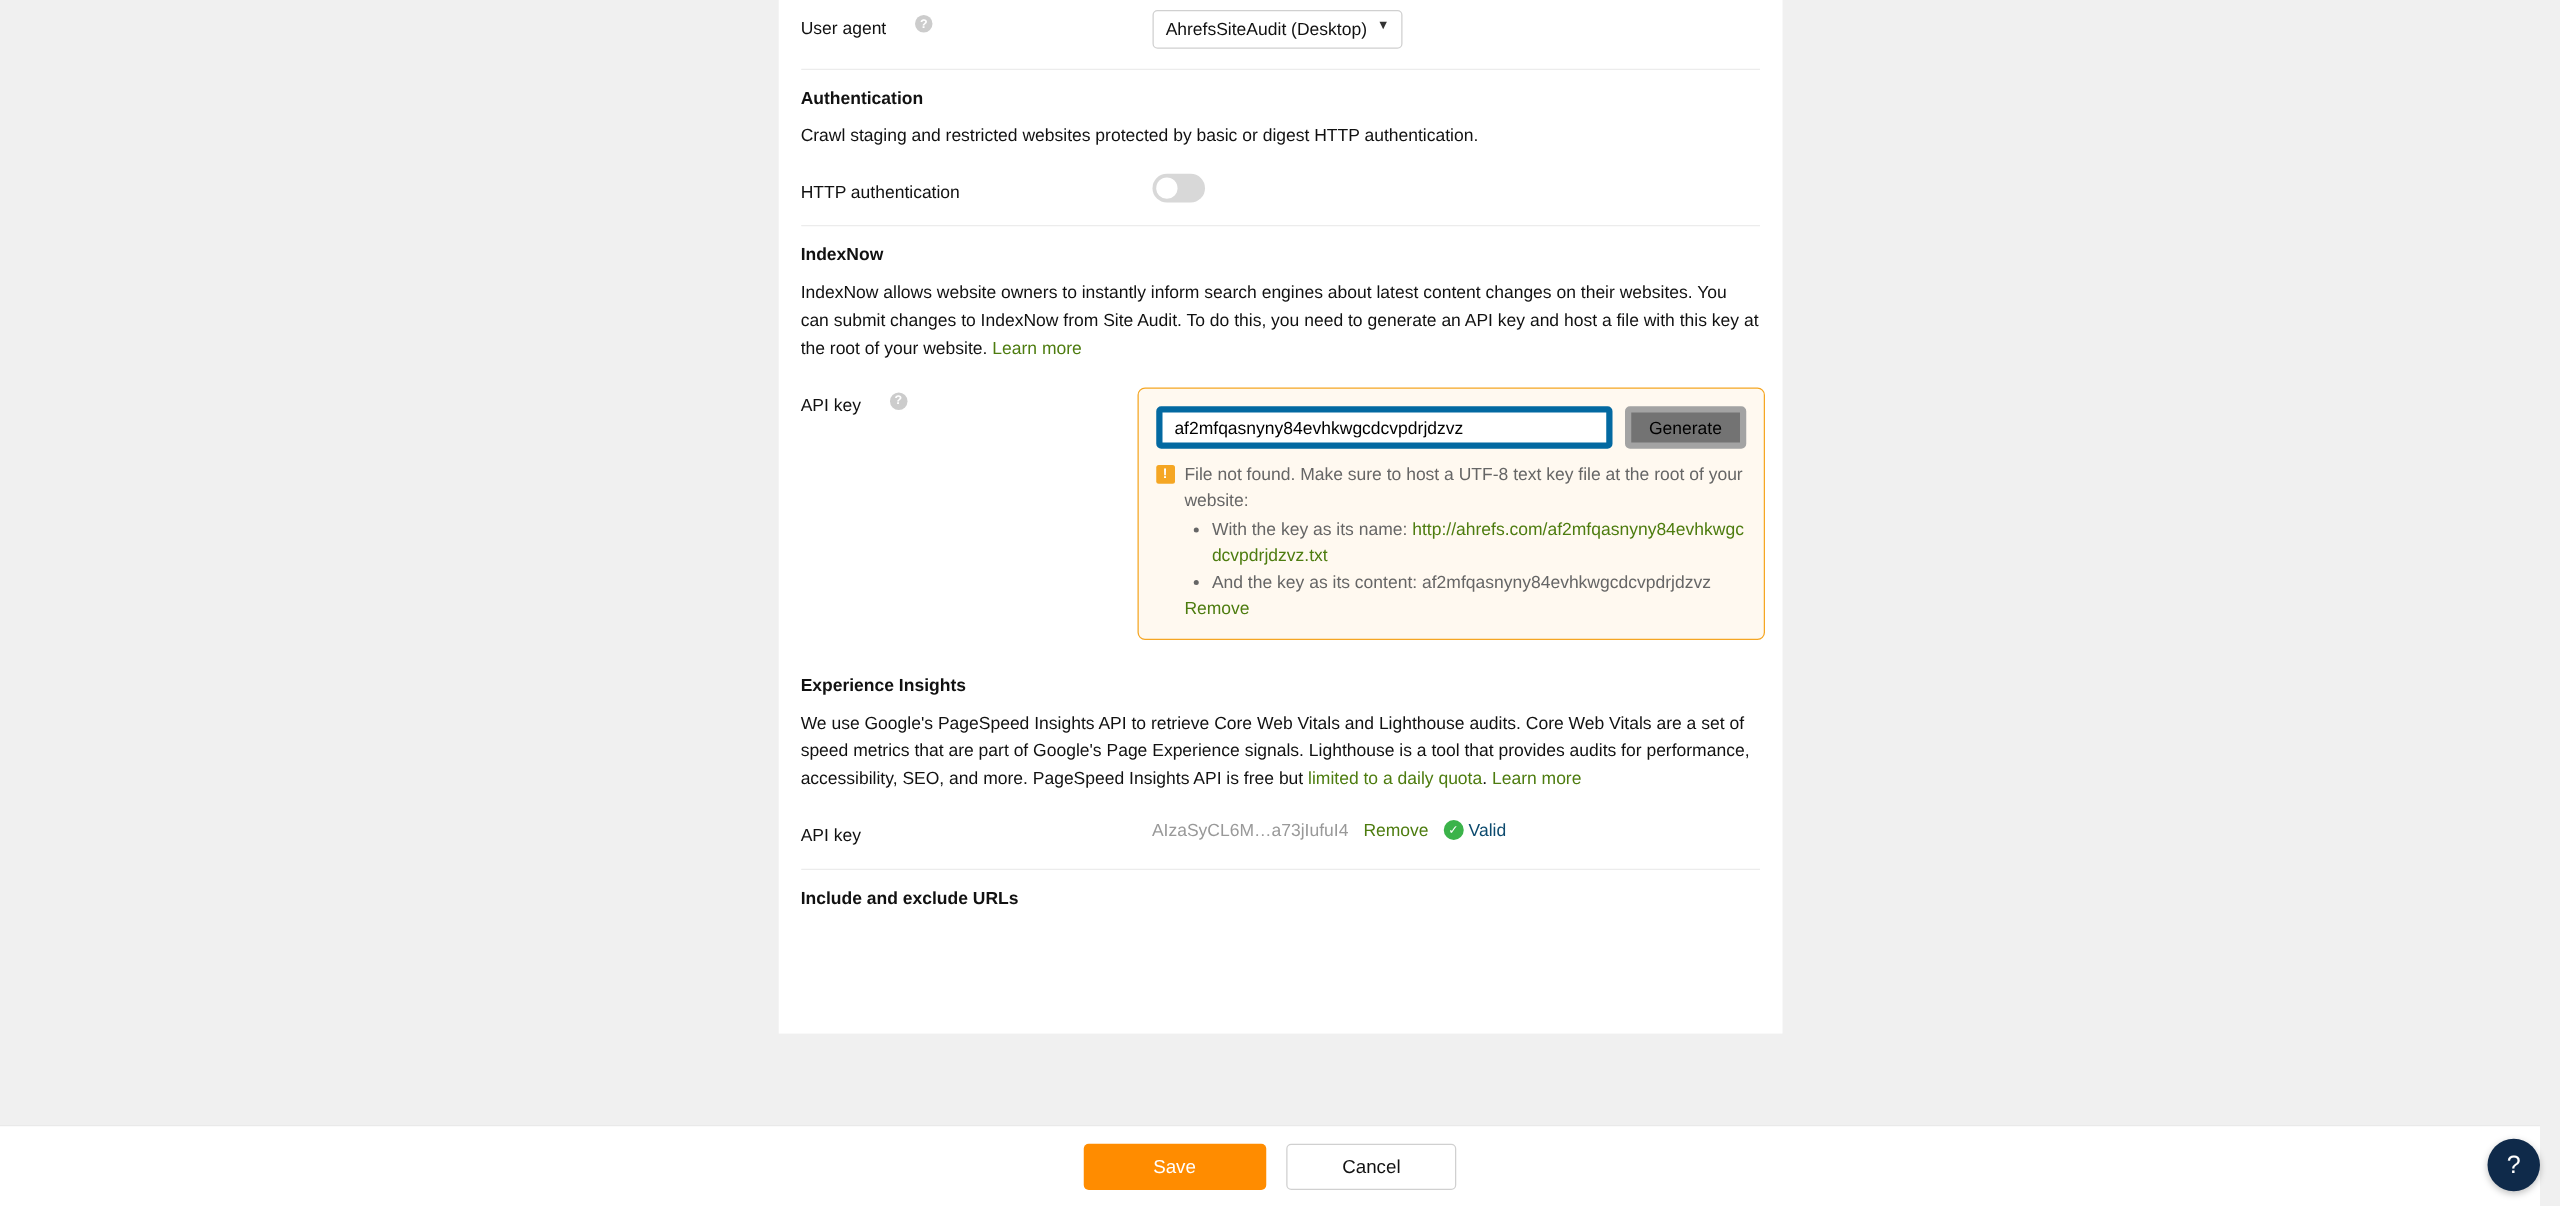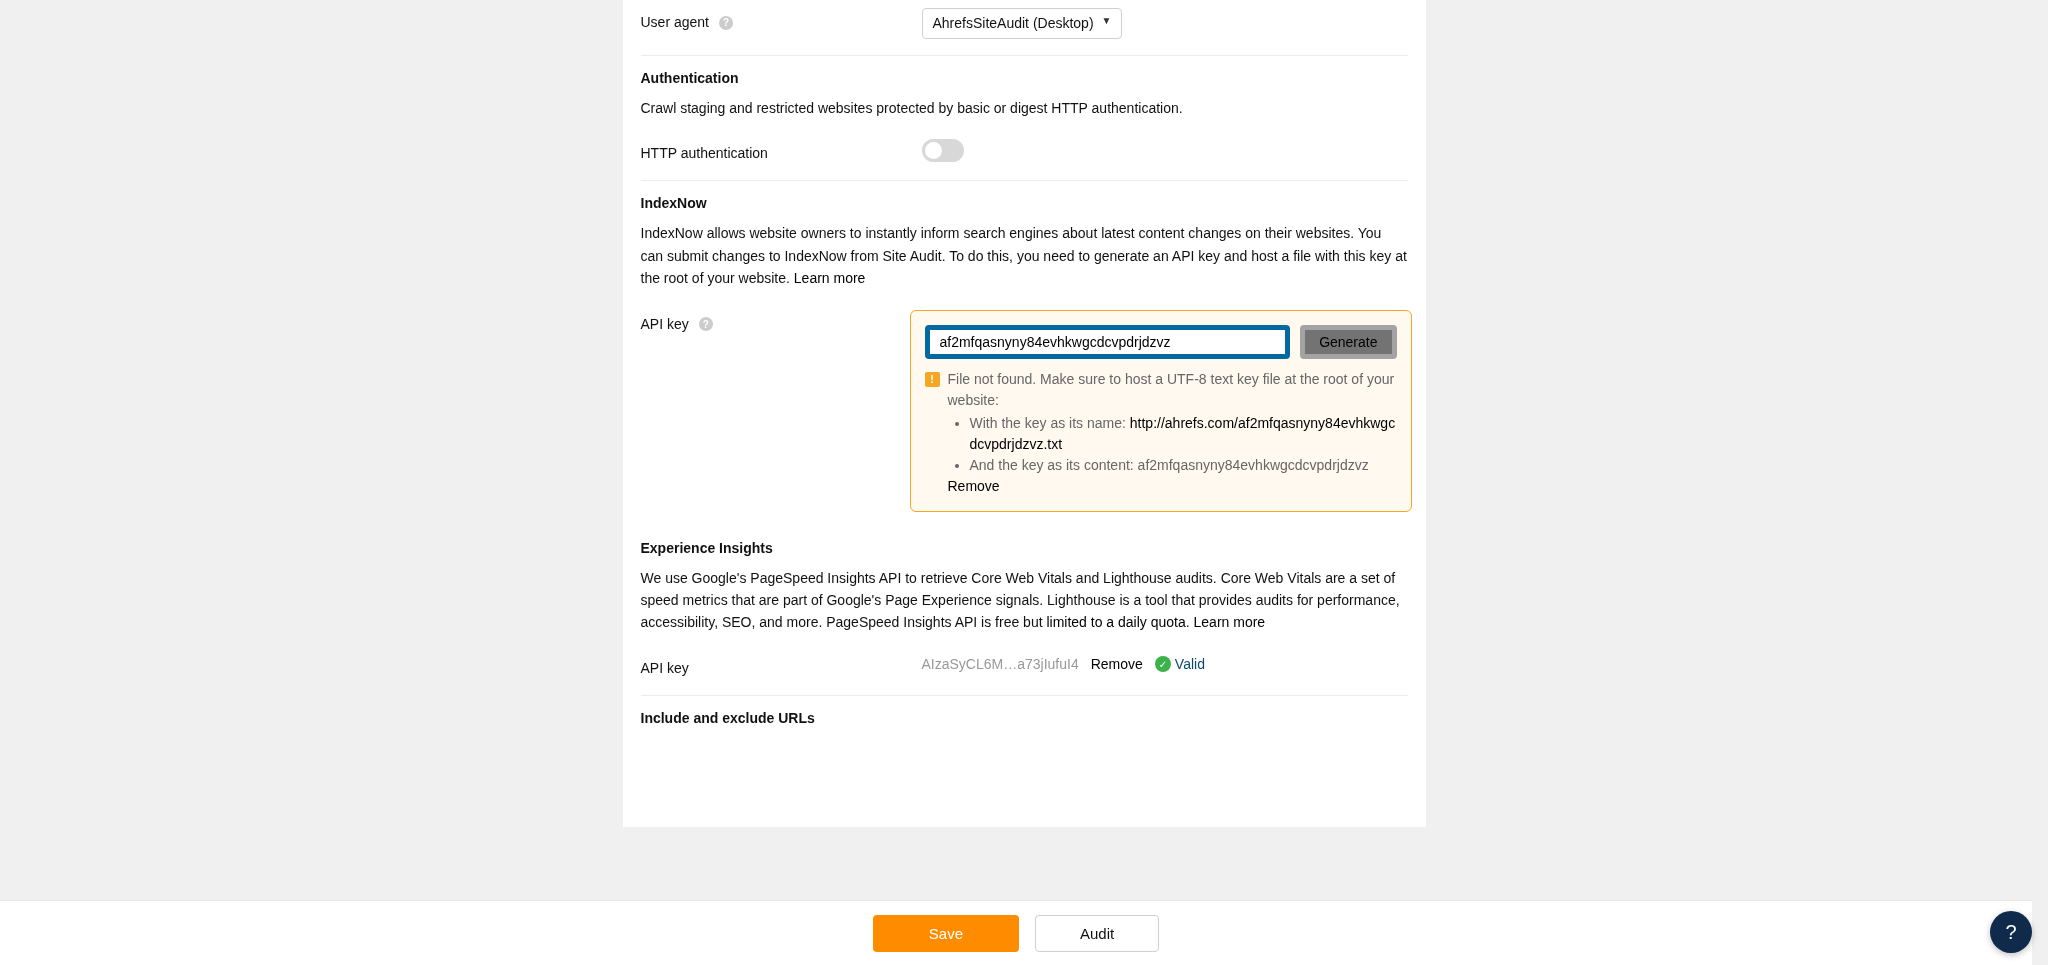--- a/index.html
+++ b/index.html
@@ -22,22 +22,22 @@
     .row {
       display: flex;
       align-items: flex-start;
       padding: 8px 0;
     }
     .row-label {
       width: 281px;
       flex-shrink: 0;
       padding-top: 4px;
       display: flex;
-      align-items: center;
-      gap: 10px;
+      align-items: flex-start;
+      gap: 23px;
       color: #111;
     }
     .row-value {
       flex: 1;
     }
     .section-divider {
       border: none;
       border-top: 1px solid #ececec;
       margin: 8px 0;
     }
@@ -92,21 +92,21 @@
       content: "";
       position: absolute;
       left: 3px;
       top: 3px;
       width: 17px;
       height: 17px;
       border-radius: 50%;
       background: #fff;
     }
     .link {
-      color: #000000;
+      color: #4d7c0f;
       text-decoration: none;
       cursor: pointer;
     }
     .api-box {
       border: 1px solid #f5a623;
       border-radius: 6px;
       background: #fff9f0;
       padding: 14px;
       margin-left: -12px;
       margin-right: -4px;
@@ -322,16 +322,16 @@
     <hr class="section-divider">
 
     <div class="section-title">Include and exclude URLs</div>
 
     <div class="spacer-bottom"></div>
   </div>
 </div>
 
 <div class="footer">
   <button class="btn-primary">Save</button>
-  <button class="btn-secondary">Audit</button>
+  <button class="btn-secondary">Cancel</button>
 </div>
 
 <div class="help-fab">?</div>
 
 </body></html>

